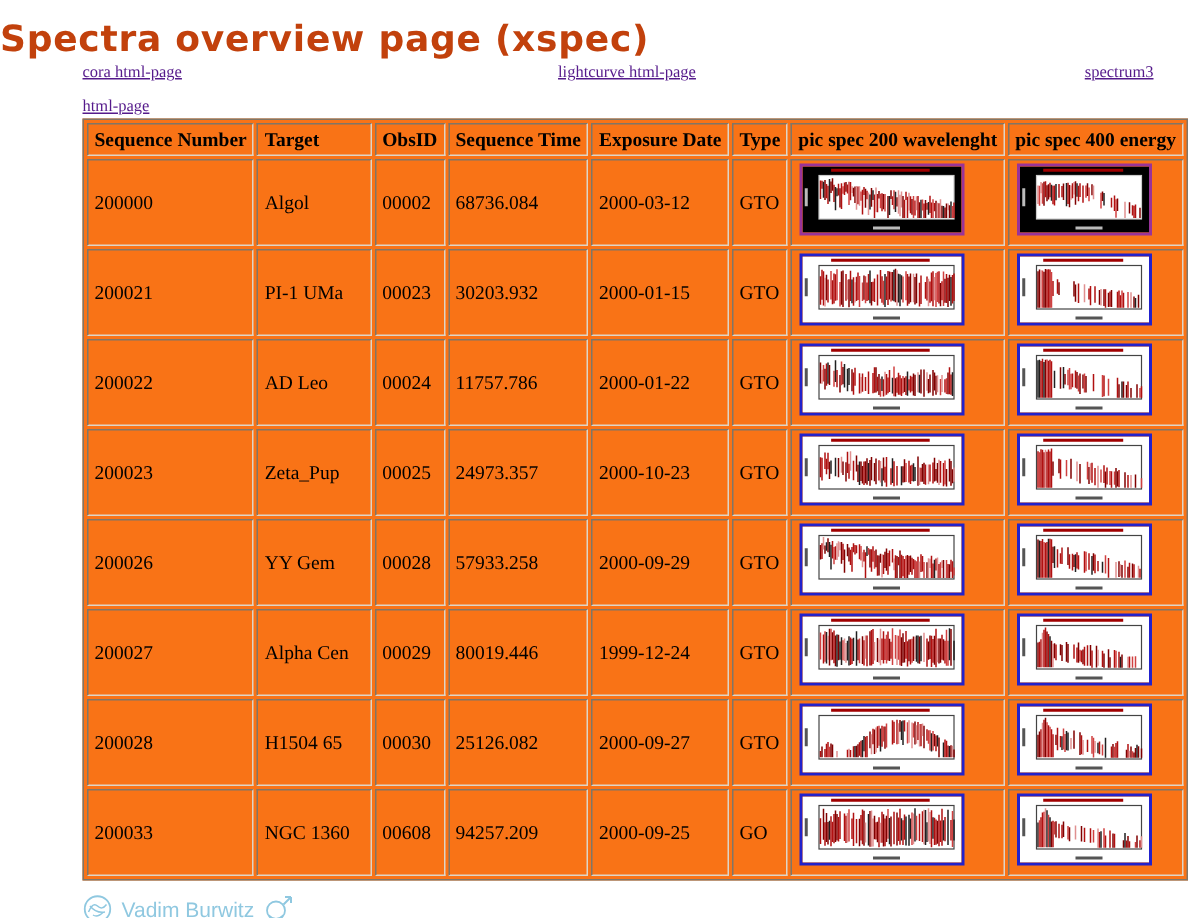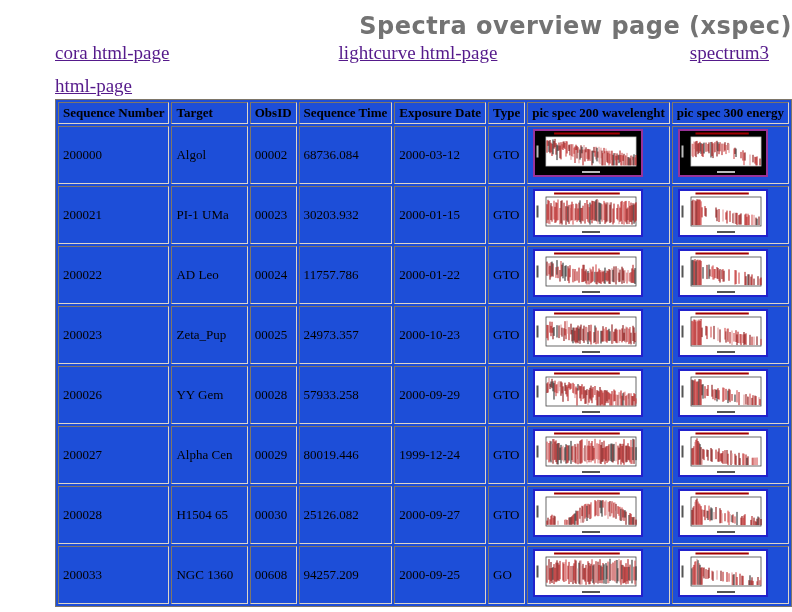--- a/index.html
+++ b/index.html
@@ -1,35 +1,35 @@
 <!DOCTYPE html>
 <html><head>
 <meta charset="utf-8">
 <style>
   html,body { margin:0; padding:0; }
   body {
     width:792px; height:612px; background:#ffffff; position:relative; overflow:hidden;
     font-family:"Liberation Serif", serif; color:#000;
   }
   .page-title {
-    text-align:right; margin:12px 0 2px 0;
+    text-align:left; margin:12px 0 2px 0;
     font-family:"DejaVu Sans", sans-serif; font-weight:bold; letter-spacing:0.5px;
-    font-size:24px; color:#737373;
+    font-size:24px; color:#c2410c;
   }
-  .nav { margin:0 23px 2px 55px; font-size:19px; }
+  .nav { margin:0 23px 2px 55px; font-size:11px; }
   .nav-row1 { display:flex; justify-content:space-between; align-items:baseline; }
   .nav a, .nav span.link { color:#551a8b; text-decoration:underline; cursor:pointer; }
   .nav-row2 { margin-top:11px; }
   .nav-center { position:absolute; left:12px; right:0; text-align:center; pointer-events:none; }
   .nav-center span { pointer-events:auto; }
   .nav-row1 { position:relative; }
 
   table.spectra {
     margin-left:55px; border-spacing:2px; border-collapse:separate;
-    border:1px solid #7e7668; background:#1d4ed8;
+    border:1px solid #7e7668; background:#f97316;
   }
   th, td {
     border:1px solid; border-color:#7e7668 #ddd5c8 #ddd5c8 #7e7668;
     font-size:13px; padding:2px 4px; text-align:left; vertical-align:middle;
   }
   th { font-weight:bold; height:16px; white-space:nowrap; }
   td { height:50px; }
   td.pic { padding:2px 5px; }
   svg.thumb { display:block; }
   .thumb-wrap { display:inline-block; line-height:0; }
@@ -71,21 +71,21 @@
   </colgroup>
   <tbody>
       <tr>
     <th>Sequence Number</th>
     <th>Target</th>
     <th>ObsID</th>
     <th>Sequence Time</th>
     <th>Exposure Date</th>
     <th>Type</th>
     <th>pic spec 200 wavelenght</th>
-    <th>pic spec 300 energy</th>
+    <th>pic spec 400 energy</th>
   </tr>
 
   <tr>
     <td>200000</td>
     <td>Algol</td>
     <td>00002</td>
     <td>68736.084</td>
     <td>2000-03-12</td>
     <td>GTO</td>
     <td class="pic"><span class="thumb-wrap"><svg class="thumb" width="106" height="44" style="border: 2px solid rgb(153, 51, 153);">

